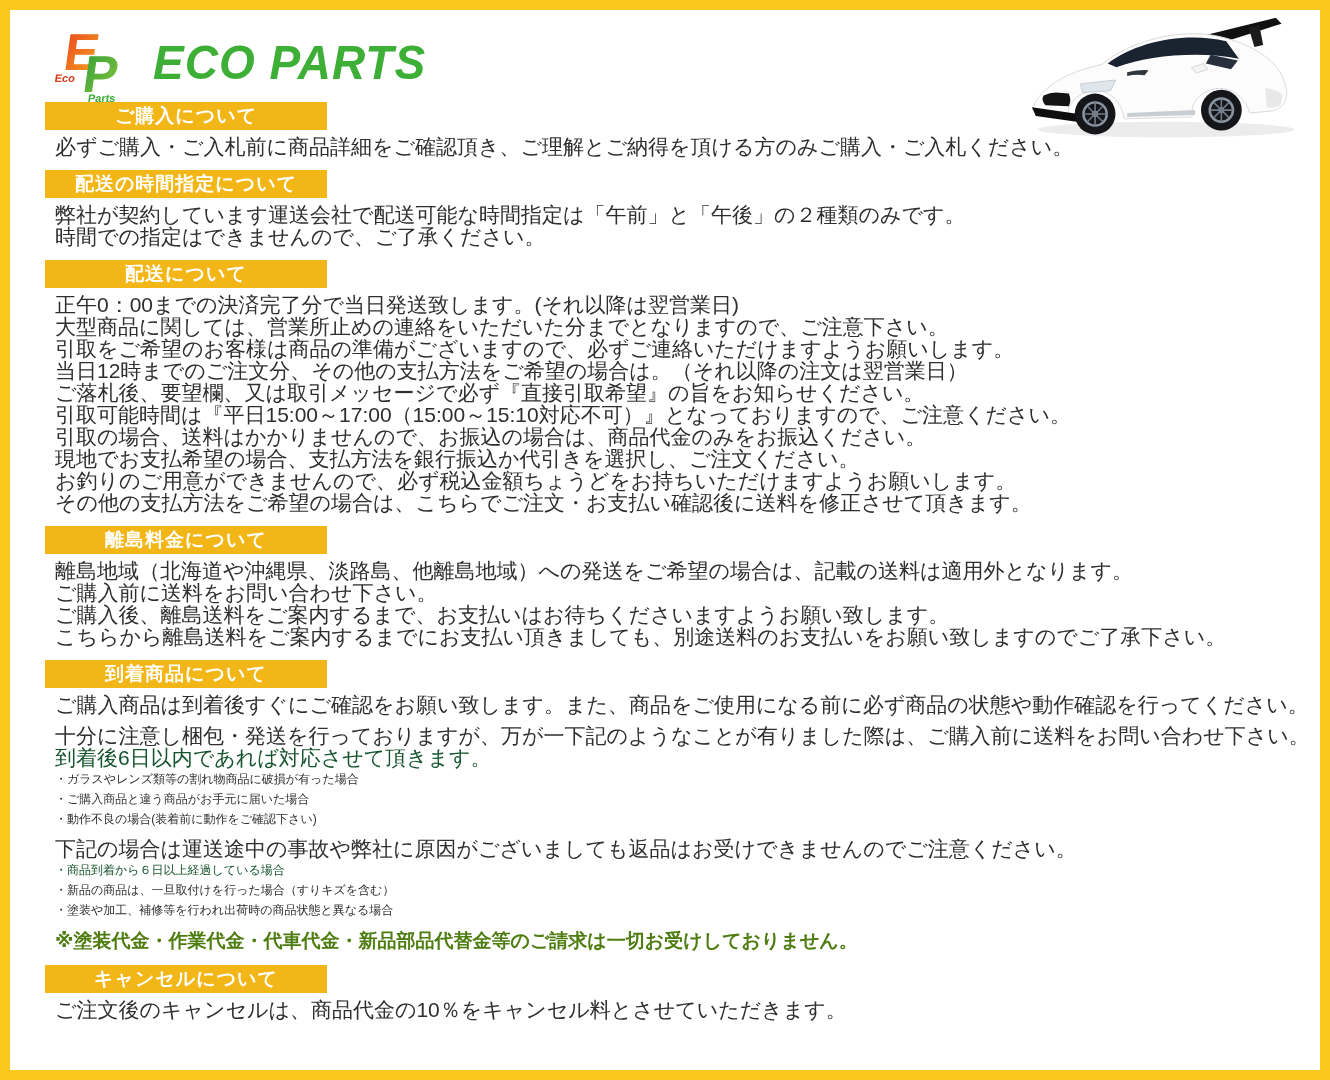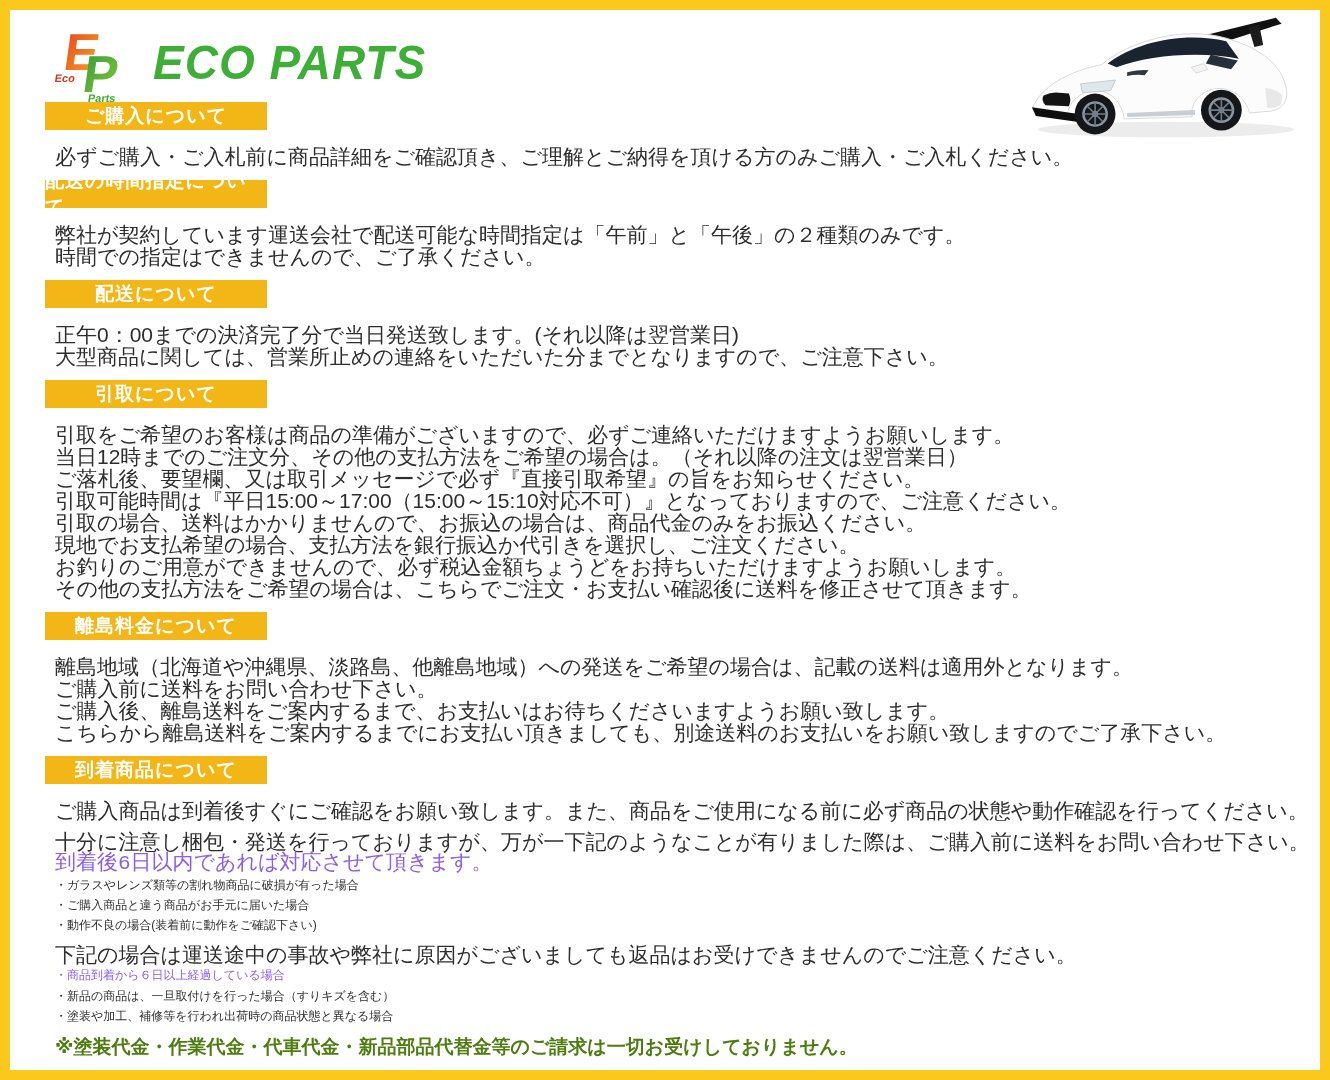--- a/index.html
+++ b/index.html
@@ -19,32 +19,32 @@
   .logo { position: absolute; left: 45px; top: 10px; display: flex; align-items: center; gap: 14px; }
   .logo-icon { width: 84px; height: 84px; }
   .logo-word {
     font-size: 46px; font-weight: bold; font-style: italic;
     color: #3DAF36; letter-spacing: 1px; transform: scaleY(1.05);
   }
   .car { position: absolute; top: 2px; right: 8px; width: 292px; height: 136px; }
 
   .section { margin: 0; }
   .section-header {
-    width: 222px; height: 28px; margin: 12px 0 16px 35px;
+    width: 282px; height: 28px; margin: 12px 0 6px 35px;
     background: #F3B617; color: #ffffff;
     font-weight: bold; font-size: 19px;
     display: flex; align-items: center; justify-content: center;
     letter-spacing: 1px;
   }
   .section:first-child .section-header { margin-top: 0; }
   .paragraph { margin: 0 0 9px 45px; }
   .paragraph:last-child { margin-bottom: 0; }
   .line { font-size: 21px; line-height: 22px; color: #2e2e2e; white-space: nowrap; }
   .line.small { font-size: 12px; line-height: 20px; }
-  .line.red { color: #8b5cf6; font-family: Liberation Mono, monospace; }
+  .line.red { color: #14532d; }
   .line.big-red { color: #4d7c0f; font-weight: bold; font-size: 19px; line-height: 24px; }
 </style>
 </head>
 <body>
 
 <div class="frame">
 
   <div class="brand-row">
     <div class="logo">
       <svg class="logo-icon" viewBox="0 0 84 84">
@@ -108,21 +108,20 @@
         </div>
       </section>
       <section class="section">
         <div class="section-header">配送について</div>
         <div class="paragraph">
           <div class="line">正午0：00までの決済完了分で当日発送致します。(それ以降は翌営業日)</div>
           <div class="line">大型商品に関しては、営業所止めの連絡をいただいた分までとなりますので、ご注意下さい。</div>
         </div>
       </section>
       <section class="section">
-        <div class="section-header">引取について</div>
         <div class="paragraph">
           <div class="line">引取をご希望のお客様は商品の準備がございますので、必ずご連絡いただけますようお願いします。</div>
           <div class="line">当日12時までのご注文分、その他の支払方法をご希望の場合は。（それ以降の注文は翌営業日）</div>
           <div class="line">ご落札後、要望欄、又は取引メッセージで必ず『直接引取希望』の旨をお知らせください。</div>
           <div class="line">引取可能時間は『平日15:00～17:00（15:00～15:10対応不可）』となっておりますので、ご注意ください。</div>
           <div class="line">引取の場合、送料はかかりませんので、お振込の場合は、商品代金のみをお振込ください。</div>
           <div class="line">現地でお支払希望の場合、支払方法を銀行振込か代引きを選択し、ご注文ください。</div>
           <div class="line">お釣りのご用意ができませんので、必ず税込金額ちょうどをお持ちいただけますようお願いします。</div>
           <div class="line">その他の支払方法をご希望の場合は、こちらでご注文・お支払い確認後に送料を修正させて頂きます。</div>
         </div>

